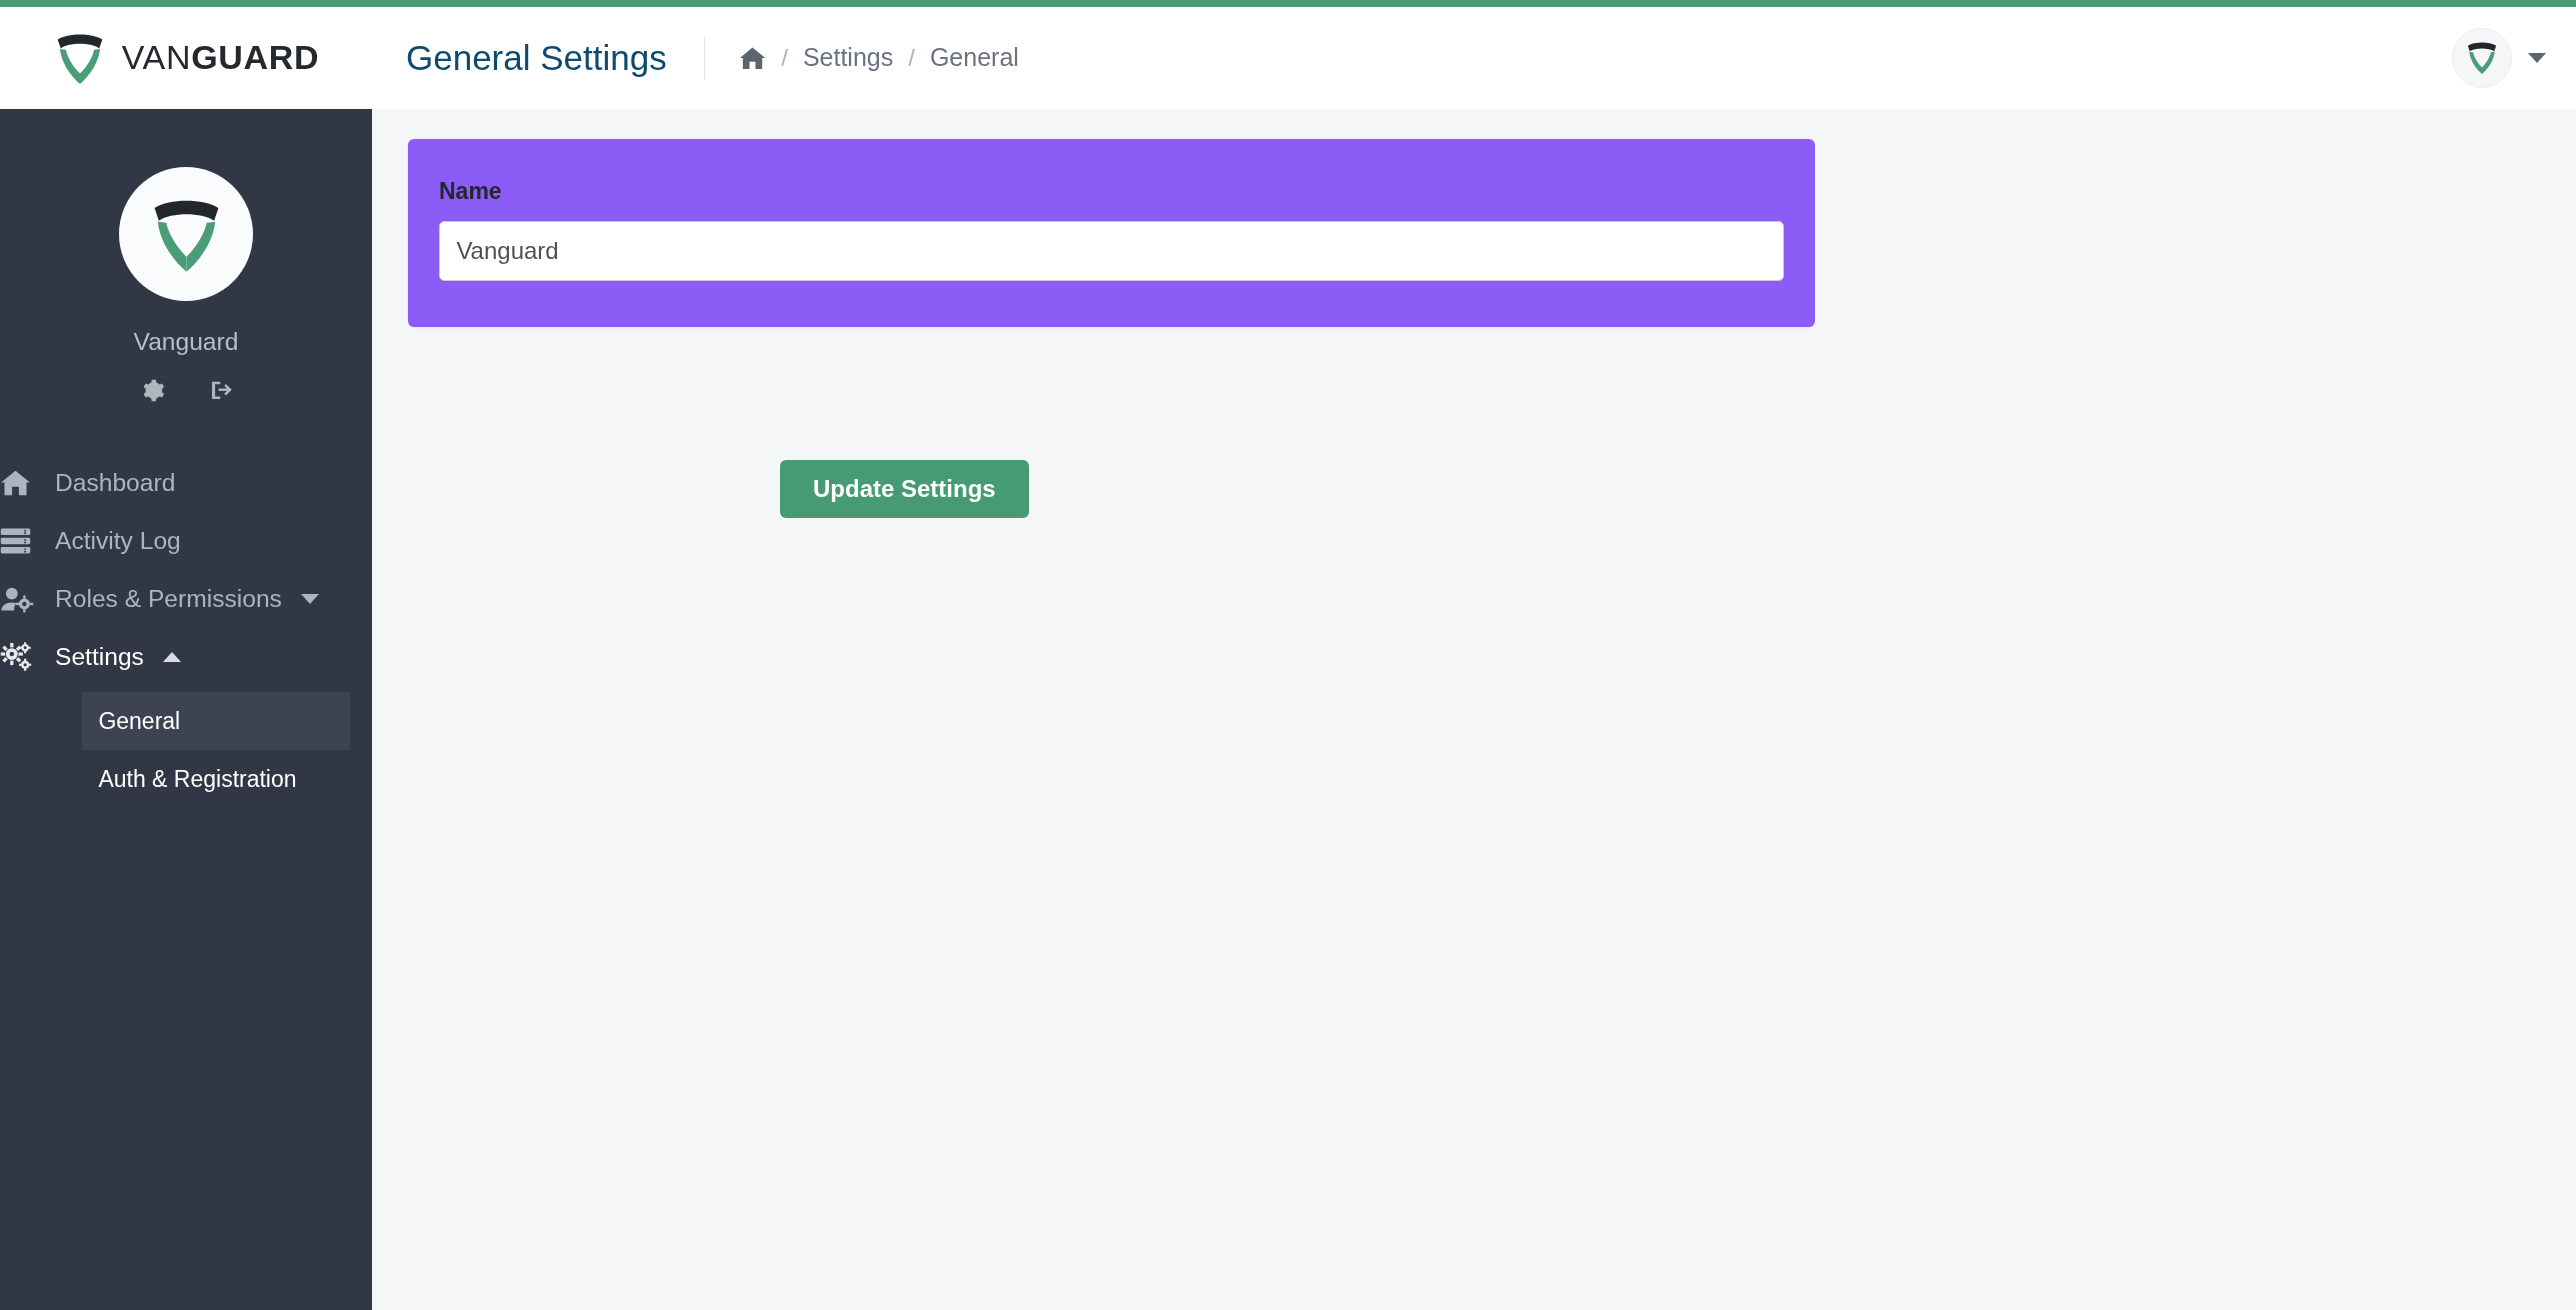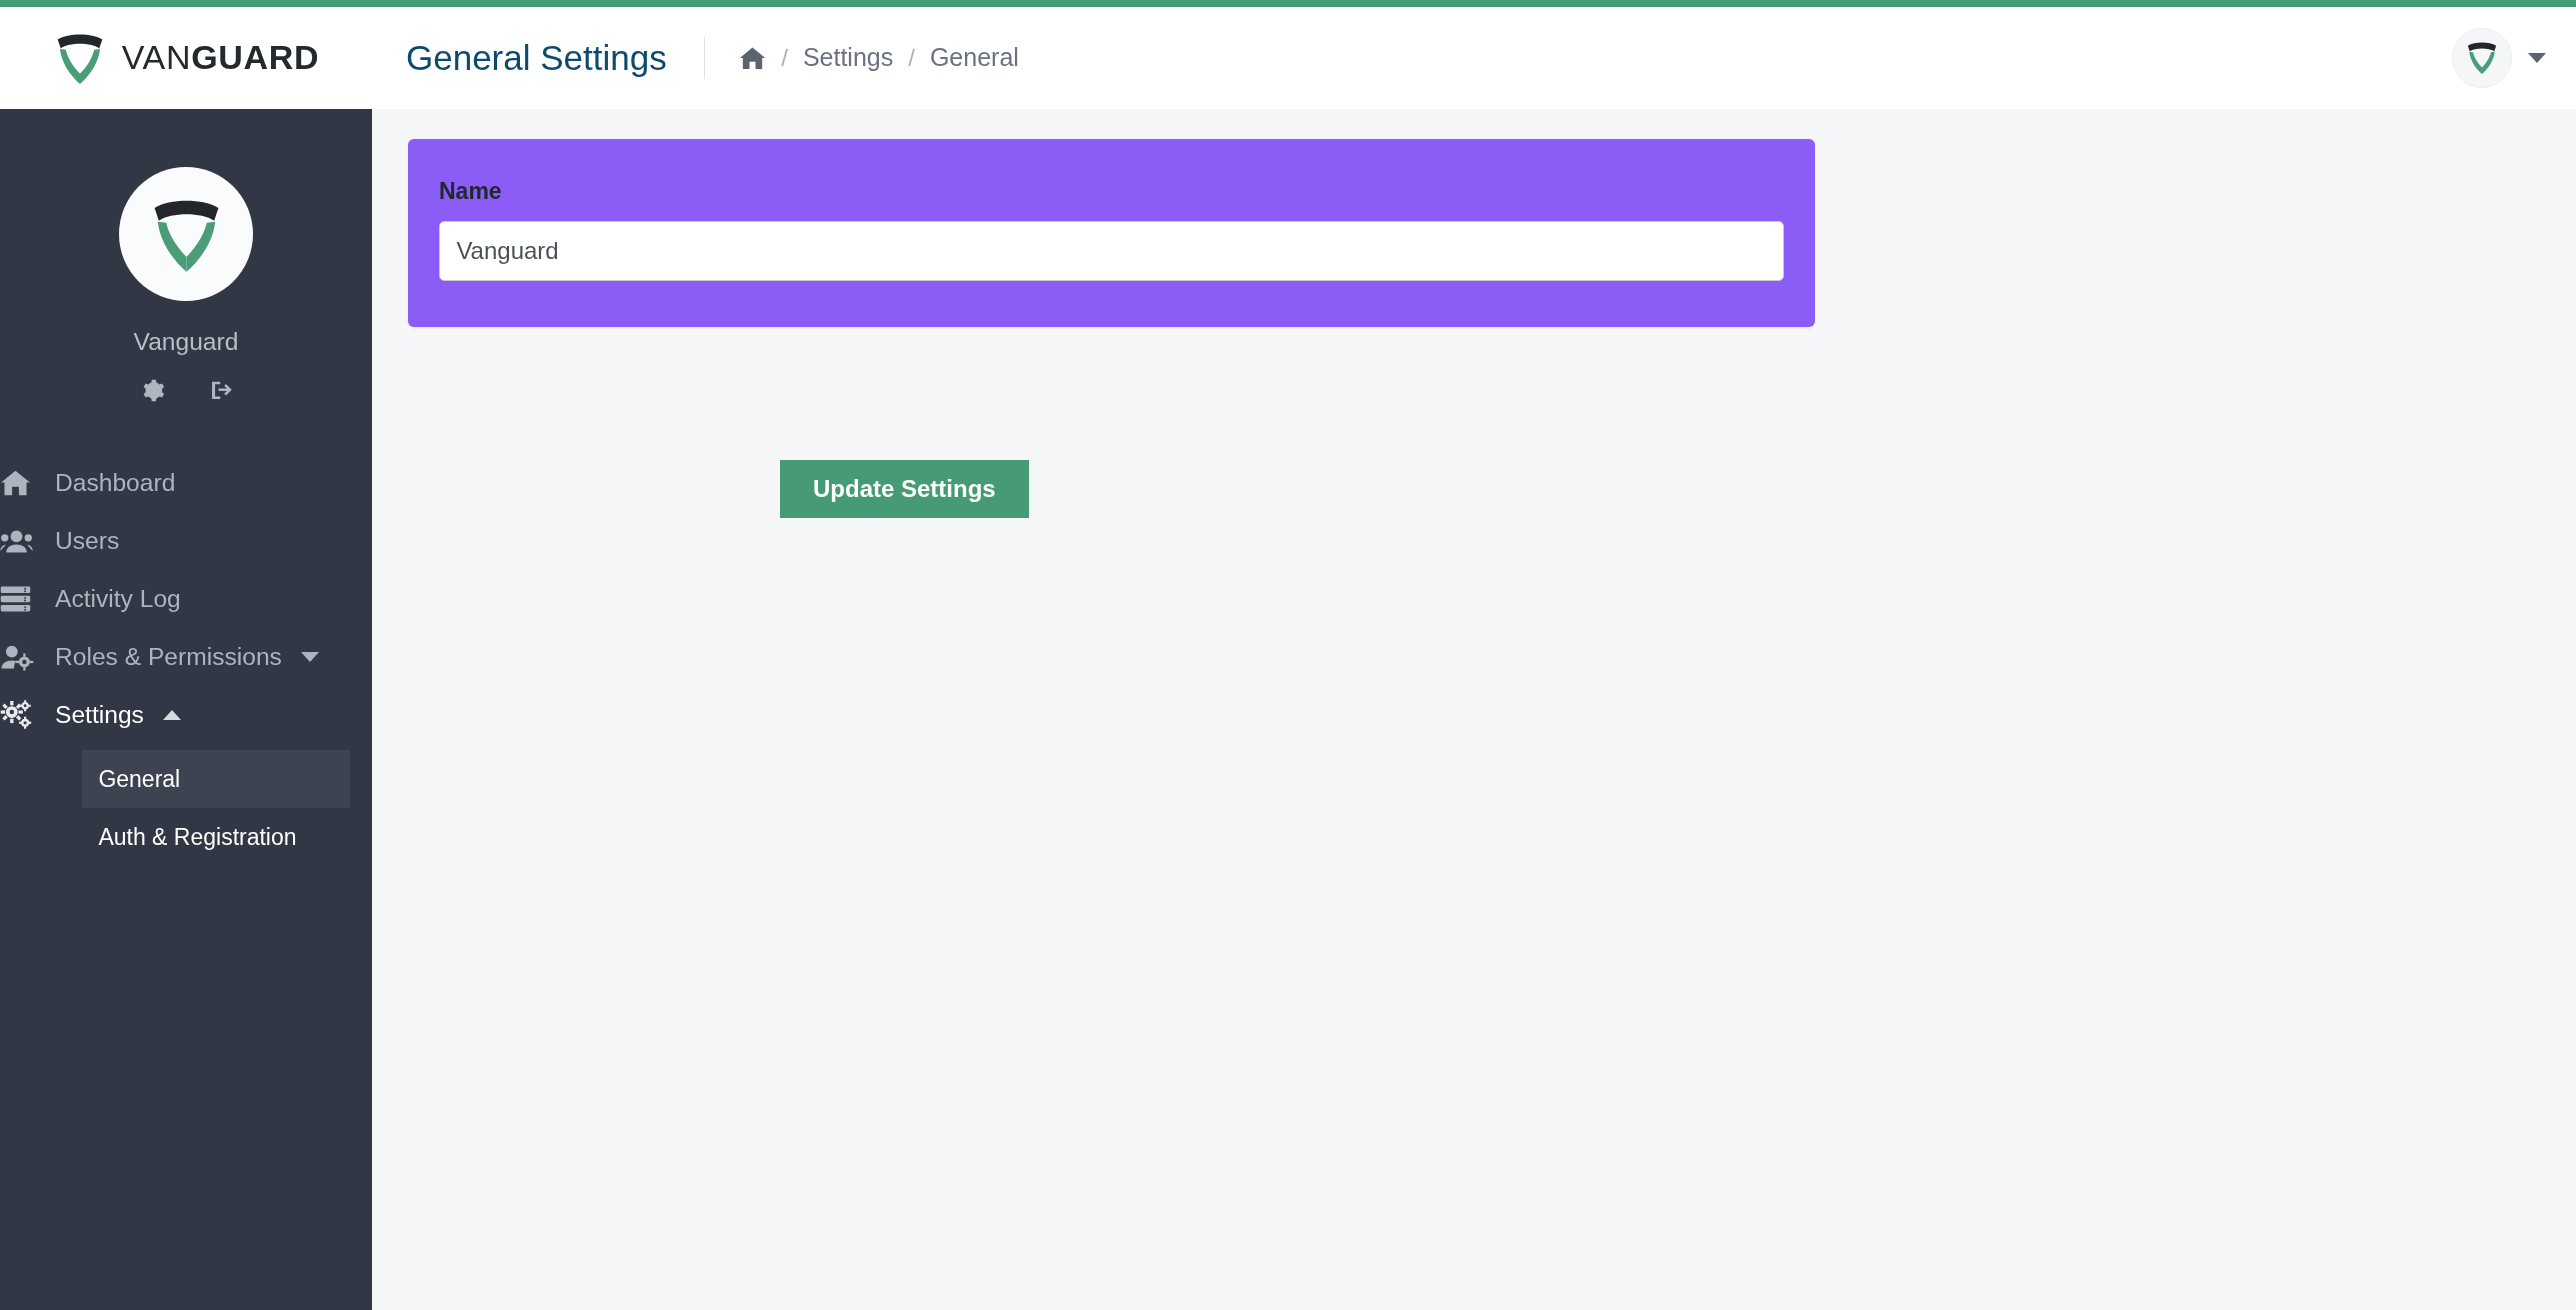--- a/index.html
+++ b/index.html
@@ -151,21 +151,21 @@
   .text-input {
     display: block; width: 1345px; height: 60px;
     border: 0.7px solid #c6ccd4; border-radius: 5.2px;
     padding: 0 16.4px;
     font-family: "Liberation Sans", sans-serif;
     font-size: 24px; color: #4b515b; background: #ffffff;
   }
   .btn-primary {
     position: absolute; top: 351px; left: 408px;
     background: #469b74; color: #ffffff;
-    border: none; border-radius: 0;
+    border: none; border-radius: 6px;
     padding: 0 33px; height: 58px;
     font-family: "Liberation Sans", sans-serif;
     font-size: 24px; font-weight: 700;
     cursor: pointer; white-space: nowrap;
   }
 </style>
 </head>
 <body>
 
 <div class="accent-bar"></div>
@@ -232,33 +232,20 @@
 
     <div class="nav-item">
       <span class="nav-icon">
         <svg width="31" height="28" viewBox="0 0 36 33">
             <path d="M18 2 L35 16 L31 16 L31 31 L22 31 L22 21 L14 21 L14 31 L5 31 L5 16 L1 16 Z"></path>
           </svg>
       </span>
       <span class="nav-label">Dashboard</span>
     </div>
 
-    <div class="nav-item">
-      <span class="nav-icon">
-        <svg width="33" height="25" viewBox="0 0 44 34">
-          <circle cx="22" cy="10" r="8"></circle>
-          <path d="M8 32c0-7 6.3-11 14-11s14 4 14 11z"></path>
-          <circle cx="6" cy="12" r="5"></circle>
-            <path d="M0 30c0-5 3-8 7.5-8.5"></path>
-          <circle cx="38" cy="12" r="5"></circle>
-            <path d="M44 30c0-5-3-8-7.5-8.5"></path>
-        </svg>
-      </span>
-      <span class="nav-label">Users</span>
-    </div>
 
     <div class="nav-item">
       <span class="nav-icon">
         <svg width="31" height="28" viewBox="0 0 42 38">
           <rect x="1" y="2" width="40" height="9" rx="2"></rect>
           <rect x="1" y="14.5" width="40" height="9" rx="2"></rect>
           <rect x="1" y="27" width="40" height="9" rx="2"></rect>
           <circle cx="34" cy="5" r="1.3" fill="#313744"></circle>
             <circle cx="34" cy="8.5" r="1.3" fill="#313744"></circle>
           <circle cx="34" cy="17.5" r="1.3" fill="#313744"></circle>

